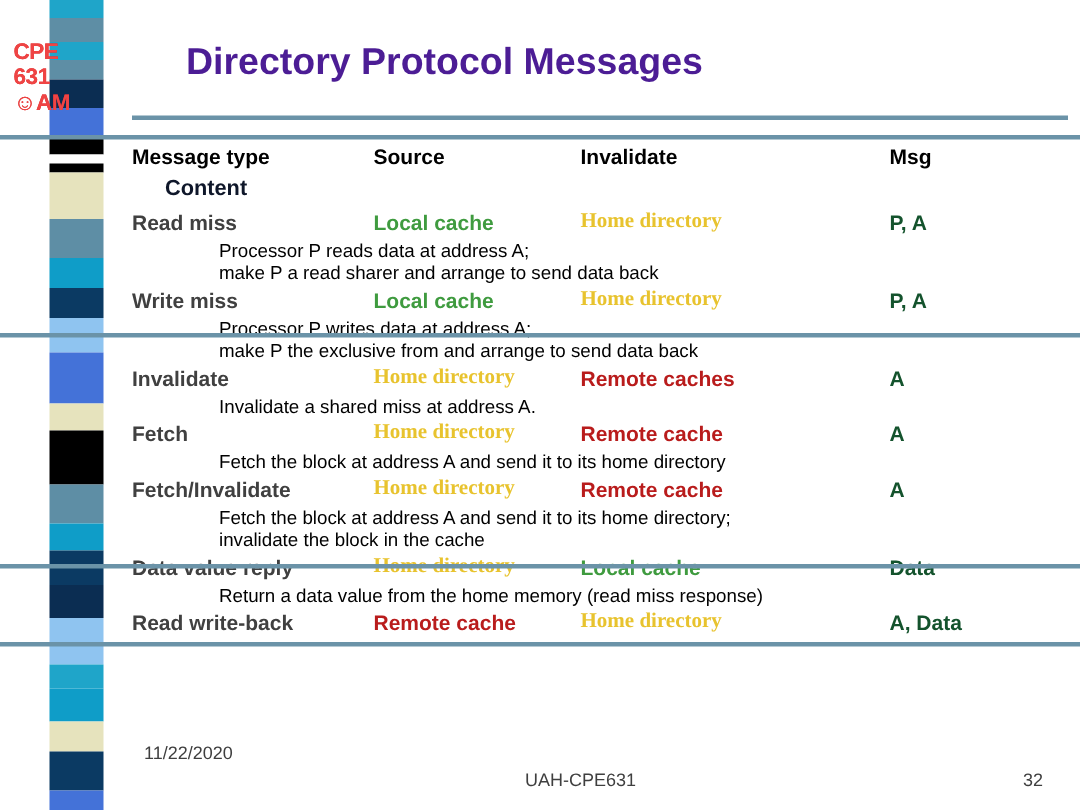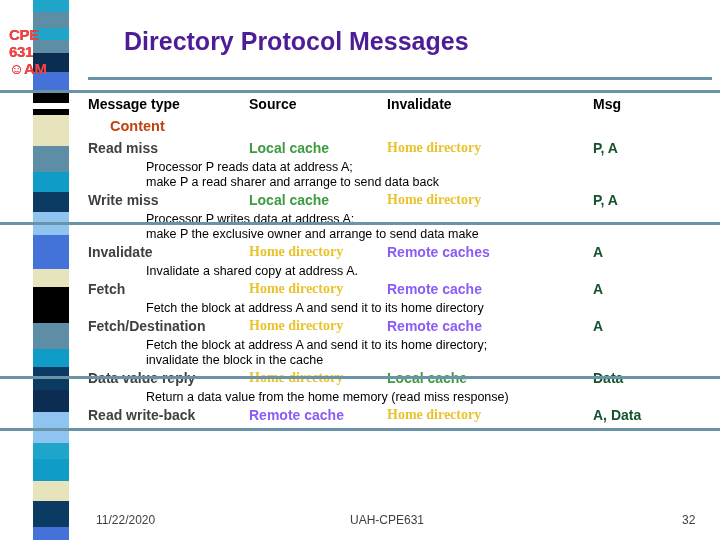--- a/index.html
+++ b/index.html
@@ -88,51 +88,51 @@
   .c-type  { left: 0px; }
   .c-src   { left: 161px; }
   .c-dst   { left: 299px; }
   .c-msg   { left: 505px; }
 
   .hdr .cell { color: #000000; }
   .hdr-sub {
     position: absolute;
     left: 22px;
     top: 0;
-    color: #c2410c;
+    color: #0f172a;
     font-weight: bold;
     font-size: 14.5px;
     line-height: 20px;
   }
 
   .t-type { color: #404040; }
   .t-local { color: #3f9b3f; }
   .t-home { color: #e8c32e; font-family: Liberation Serif, serif; }
-  .t-remote { color: #8b5cf6; }
+  .t-remote { color: #b91c1c; }
   .t-msg { color: #14532d; }
 
   .desc {
     position: relative;
     padding-left: 58px;
     color: #000000;
     font-family: "Liberation Sans", sans-serif;
     font-weight: normal;
     font-size: 12.5px;
     line-height: 15px;
     white-space: pre-line;
   }
 
   
   .footer-item {
     position: absolute;
     color: #3f3f3f;
     font-family: "Liberation Sans", sans-serif;
     font-size: 12px;
   }
-  #footer-date { left: 96px;  top: 513px; }
+  #footer-date { left: 96px;  top: 495px; }
   #footer-org  { left: 350px; top: 513px; }
   #footer-num  { left: 682px; top: 513px; }
 </style>
 </head>
 <body>
 
 <div id="slide">
 
   <div id="sidebar">
       <div class="band" style="height: 12px; background: rgb(31, 165, 201);"></div>
@@ -198,43 +198,43 @@
 make P a read sharer and arrange to send data back</div>
         </div>
         <div>
           <div class="row">
             <div class="cell c-type t-type">Write miss</div>
             <div class="cell c-src t-local">Local cache</div>
             <div class="cell c-dst t-home">Home directory</div>
             <div class="cell c-msg t-msg">P, A</div>
           </div>
           <div class="desc">Processor P writes data at address A;
-make P the exclusive owner and arrange to send data make</div>
+make P the exclusive from and arrange to send data back</div>
         </div>
         <div>
           <div class="row">
             <div class="cell c-type t-type">Invalidate</div>
             <div class="cell c-src t-home">Home directory</div>
             <div class="cell c-dst t-remote">Remote caches</div>
             <div class="cell c-msg t-msg">A</div>
           </div>
-          <div class="desc">Invalidate a shared copy at address A.</div>
+          <div class="desc">Invalidate a shared miss at address A.</div>
         </div>
         <div>
           <div class="row">
             <div class="cell c-type t-type">Fetch</div>
             <div class="cell c-src t-home">Home directory</div>
             <div class="cell c-dst t-remote">Remote cache</div>
             <div class="cell c-msg t-msg">A</div>
           </div>
           <div class="desc">Fetch the block at address A and send it to its home directory</div>
         </div>
         <div>
           <div class="row">
-            <div class="cell c-type t-type">Fetch/Destination</div>
+            <div class="cell c-type t-type">Fetch/Invalidate</div>
             <div class="cell c-src t-home">Home directory</div>
             <div class="cell c-dst t-remote">Remote cache</div>
             <div class="cell c-msg t-msg">A</div>
           </div>
           <div class="desc">Fetch the block at address A and send it to its home directory;
 invalidate the block in the cache</div>
         </div>
         <div>
           <div class="row">
             <div class="cell c-type t-type">Data value reply</div>

